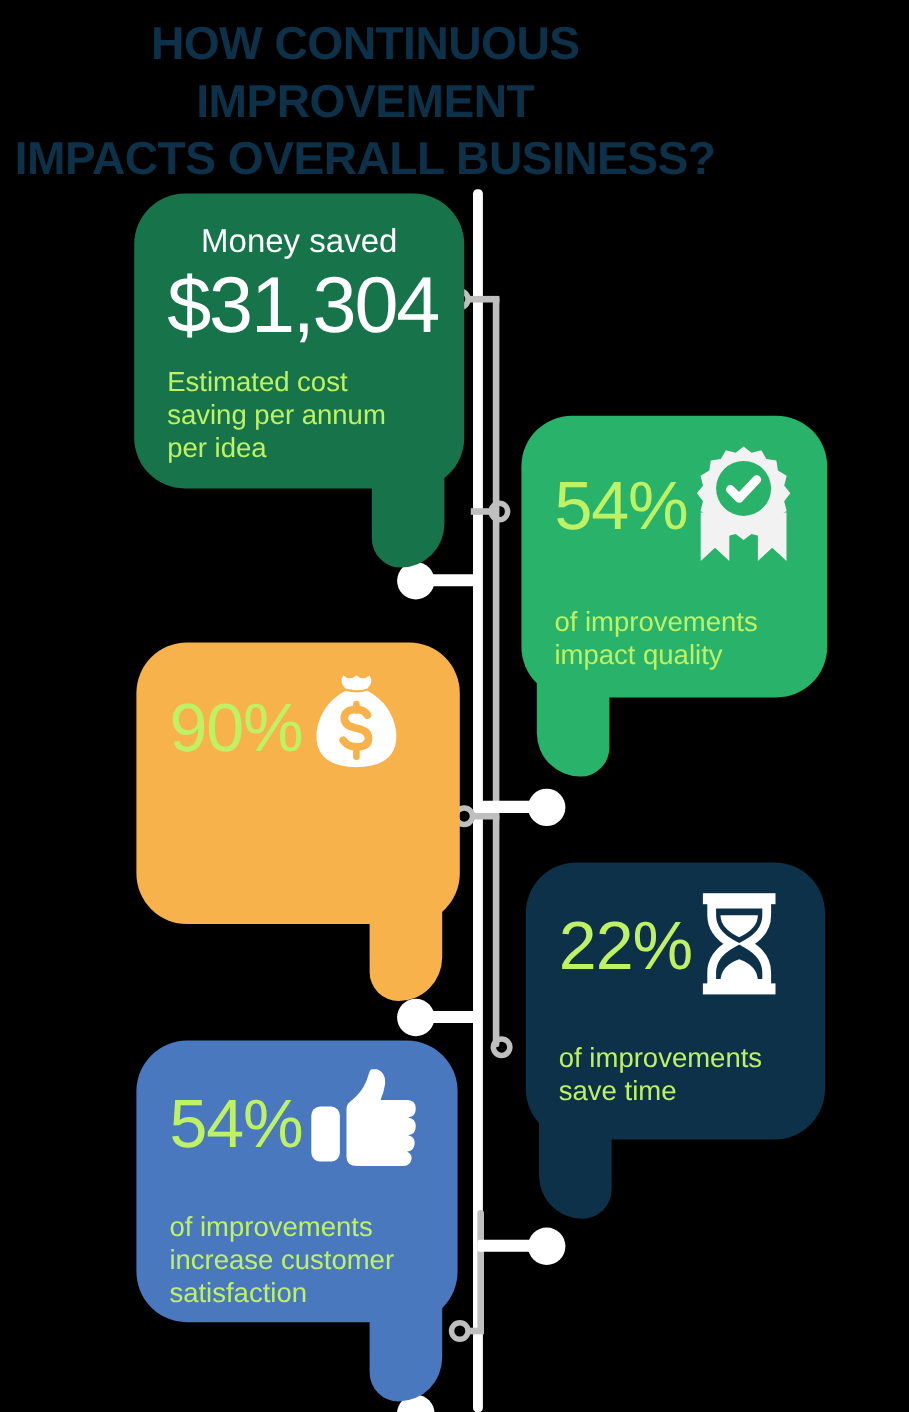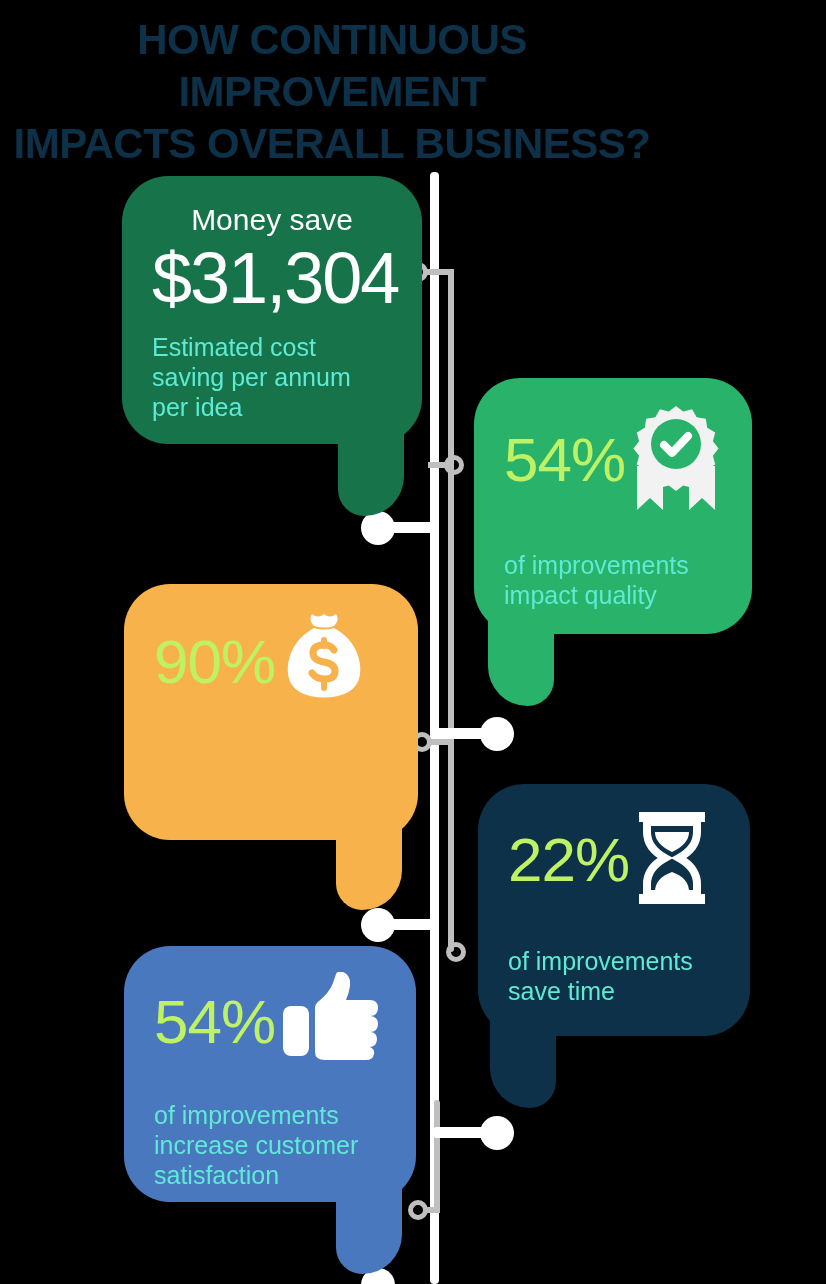--- a/index.html
+++ b/index.html
@@ -122,21 +122,21 @@
     font-family: "Liberation Sans", sans-serif;
     font-size: 72px;
     line-height: 80px;
     letter-spacing: -2px;
     color: #FFFFFF;
   }
   .caption {
     font-family: "Liberation Sans", sans-serif;
     font-size: 25px;
     line-height: 30px;
-    color: #5eead4;
+    color: #bef264;
     white-space: pre-line;
   }
   .icon-slot {
     flex: 0 0 auto;
     display: block;
   }
 
   
   #bubble-money  { left: 122px; top: 176px;  width: 300px; height: 340px; }
   #bubble-money  .body { height: 268px; background: #17744A; }
@@ -196,21 +196,21 @@
 
   <div class="white-bar" style="left:434px; top:1127px; width:64px;"></div>
   <div class="white-dot" style="left:480px; top:1116px;"></div>
 
   <div class="white-dot" style="left:361px; top:1268px;"></div>
 
   <div class="bubble" id="bubble-money">
     <div class="tail"></div>
     <div class="body"></div>
     <div class="content">
-      <div class="headline" style="text-align:center;">Money save</div>
+      <div class="headline" style="text-align:center;">Money saved</div>
       <div class="money-num" style="text-align:left;">$31,304</div>
       <div class="caption" style="margin-top:14px;">Estimated cost
 saving per annum
 per idea</div>
     </div>
   </div>
 
   <div class="bubble" id="bubble-quality">
     <div class="tail"></div>
     <div class="body"></div>

